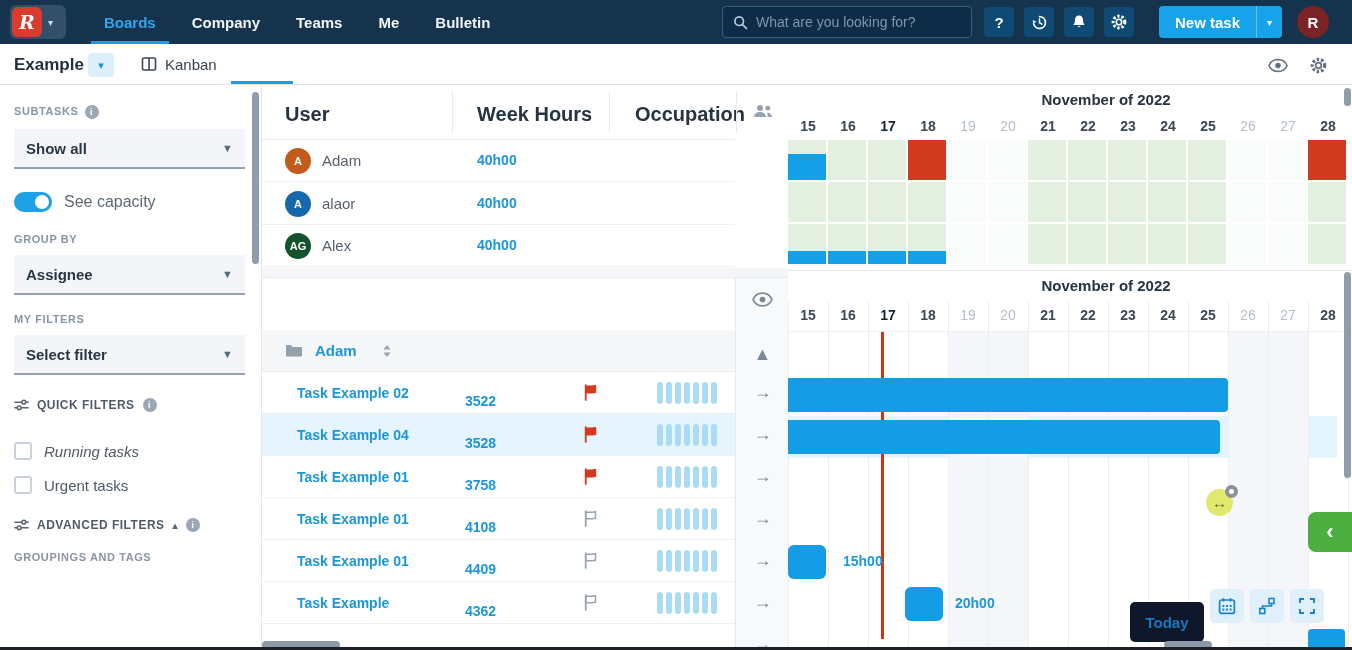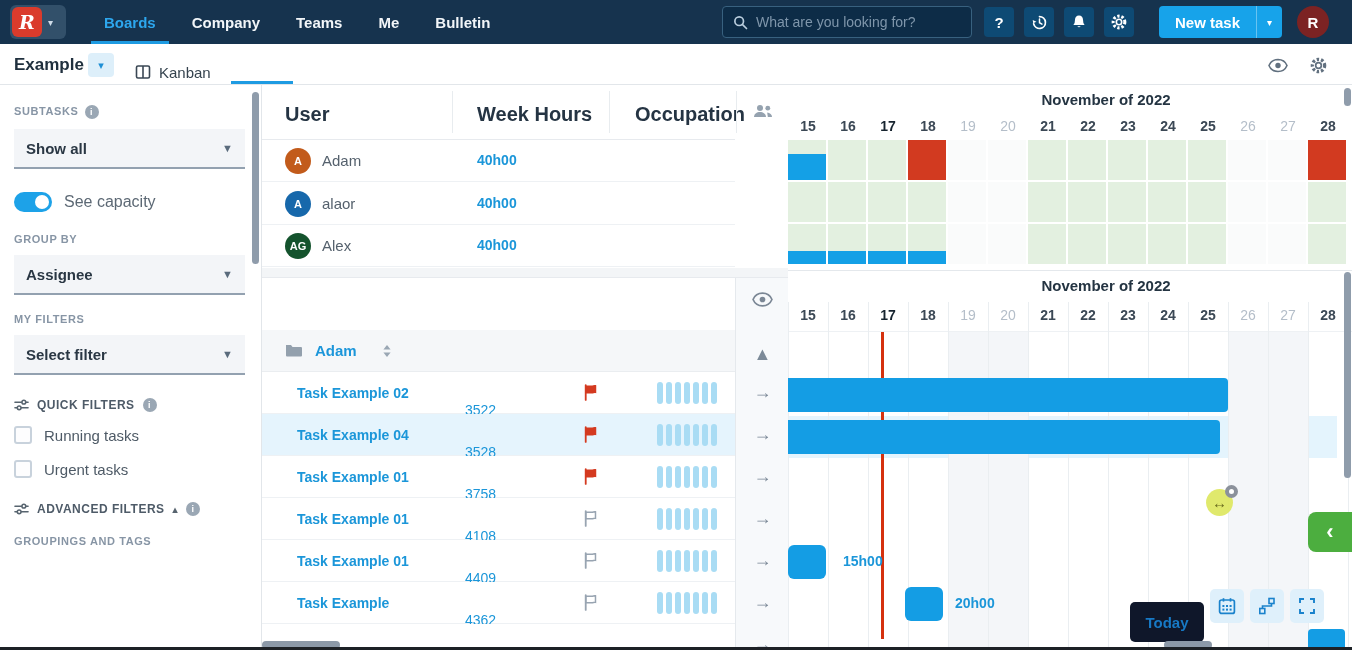--- a/index.html
+++ b/index.html
@@ -23,21 +23,21 @@
   .nav-icon-btn { position:absolute; top:7px; width:30px; height:30px; background:#0e4a74; border-radius:4px; display:flex; align-items:center; justify-content:center; color:#fff; cursor:pointer; font-weight:bold; font-size:15px; }
   .new-task { position:absolute; left:1159px; top:6px; height:32px; background:#17a3ea; border-radius:4px; display:flex; align-items:stretch; color:#fff; cursor:pointer; }
   .new-task .nt-main { display:flex; align-items:center; padding:0 16px; font-size:15px; font-weight:bold; }
   .new-task .nt-caret { width:26px; display:flex; align-items:center; justify-content:center; border-left:1px solid rgba(255,255,255,.35); font-size:10px; }
   .nav-avatar { position:absolute; left:1297px; top:6px; width:32px; height:32px; border-radius:50%; background:#7c2323; color:#fff; display:flex; align-items:center; justify-content:center; font-size:15px; font-weight:bold; cursor:pointer; }
   
   .board-bar { position:absolute; left:0; top:44px; width:1352px; height:41px; background:#fff; border-bottom:1px solid #e2e6ea; }
   .bb-title { position:absolute; left:14px; top:11px; font-size:17px; font-weight:bold; color:#20303e; }
   .bb-caret { position:absolute; left:88px; top:9px; width:26px; height:24px; background:#ddeffa; border-radius:4px; color:#1e8fd5; font-size:11px; display:flex; align-items:center; justify-content:center; cursor:pointer; }
   .bb-view { position:absolute; top:0; height:40px; display:flex; align-items:center; gap:8px; font-size:15px; color:#36444f; cursor:pointer; }
-  .bb-view.kanban { left:135px;margin-top:8px; }
+  .bb-view.kanban { left:141px; }
   .bb-view.gantt { left:233px; color:#1e96dc; }
   .bb-underline { position:absolute; left:231px; bottom:0; width:62px; height:3.5px; background:#1e9be2; }
   .bb-right-icon { position:absolute; top:9px; width:24px; height:24px; display:flex; align-items:center; justify-content:center; cursor:pointer; }
   
   .sidebar { position:absolute; left:0; top:85px; width:262px; height:565px; background:#fff; border-right:1px solid #e2e6ea; padding:20px 16px 0 14px; overflow:hidden; }
   .sb-label { font-size:11px; font-weight:bold; letter-spacing:.6px; color:#8795a5; display:flex; align-items:flex-start; gap:6px; height:14px; }
   .info-dot { width:14px; height:14px; border-radius:50%; background:#9aa7b4; color:#fff; font-size:9px; font-weight:bold; display:inline-flex; align-items:center; justify-content:center; font-style:normal; }
   .sb-dd { margin-top:10px; height:40px; background:#f3f5f8; border-bottom:2px solid #93a1b0; display:flex; align-items:center; justify-content:space-between; padding:0 12px; cursor:pointer; }
   .sb-dd .dd-val { font-size:15px; font-weight:bold; color:#2a3744; }
   .sb-dd .dd-caret { color:#5a6b7c; font-size:11px; }
@@ -62,21 +62,21 @@
   .u-hours { position:absolute; left:215px; top:12px; font-size:14px; font-weight:bold; color:#1b96d9; }
   .mid-strip { position:absolute; left:0; top:183px; width:526px; height:10px; background:#f3f5f7; border-bottom:1px solid #e7eaee; }
   .t-header { position:absolute; left:0; top:193px; width:473px; height:52px; border-bottom:1px solid #e7eaee; background:#fff; }
   .group-row { position:absolute; left:0; top:245px; width:473px; height:42px; background:#f5f7f9; border-bottom:1px solid #eaedf0; cursor:pointer; }
   .group-row .g-name { position:absolute; left:53px; top:12px; font-size:15px; font-weight:bold; color:#1c96da; }
   .group-row .g-folder { position:absolute; left:23px; top:13px; }
   .group-row .g-sort { position:absolute; left:120px; top:14px; }
   .t-row { position:absolute; left:0; width:473px; height:42px; border-bottom:1px solid #eef1f4; background:#fff; cursor:pointer; }
   .t-row.hl { background:#e5f4fd; }
   .t-title { position:absolute; left:35px; top:13px; font-size:14px; font-weight:bold; color:#1b96d9; }
-  .t-id { position:absolute; left:203px; top:30px; font-size:14px; font-weight:normal; color:#1b96d9; }
+  .t-id { position:absolute; left:203px; top:21px; font-size:14px; font-weight:bold; color:#1b96d9; }
   .t-flag { position:absolute; left:279px; width:99px; top:12px; display:flex; justify-content:center; }
   .t-activity { position:absolute; left:395px; width:78px; top:10px; display:flex; gap:3px; }
   .t-activity i { width:6px; height:22px; border-radius:3px; background:#a9dcf4; }
   .arrow-col { position:absolute; left:473px; top:193px; width:53px; height:369px; background:#f7f9fb; border-left:1px solid #e5e9ed; }
   .arrow-col .a-item { position:absolute; left:0; width:53px; text-align:center; color:#7c8a98; font-size:18px; cursor:pointer; }
   .caret-up { color:#1e96dc; font-size:12px; cursor:pointer; }
   .mid-hscroll { position:absolute; left:0; top:556px; width:78px; height:8px; border-radius:4px; background:#8c99a8; }
   .partial-row { position:absolute; left:0; top:539px; width:473px; height:23px; background:#fff; }
   
   .gantt { position:absolute; left:788px; top:85px; width:564px; height:565px; background:#fff; }
@@ -233,21 +233,21 @@
             <line x1="1" y1="3" x2="15" y2="3"></line>
             <line x1="1" y1="9" x2="15" y2="9"></line>
           </g>
           <circle cx="10.5" cy="3" r="2" fill="#fff" stroke="#57646f" stroke-width="1.6"></circle>
           <circle cx="5.5" cy="9" r="2" fill="#fff" stroke="#57646f" stroke-width="1.6"></circle>
         </svg>
       <span>QUICK FILTERS</span>
         <span class="info-dot">i</span>
     </div>
     <div id="quick-filters">
-        <div class="sb-check" style="margin-top: 12px;">
+        <div class="sb-check" style="margin-top: 28px; font-style: italic;">
      <span class="box"></span>
      <span class="lbl">Running tasks</span>
    </div>
         <div class="sb-check">
      <span class="box"></span>
      <span class="lbl">Urgent tasks</span>
    </div>
       </div>
     <div class="sb-filter-hdr">
       <svg width="15" height="12" viewBox="0 0 16 12">

